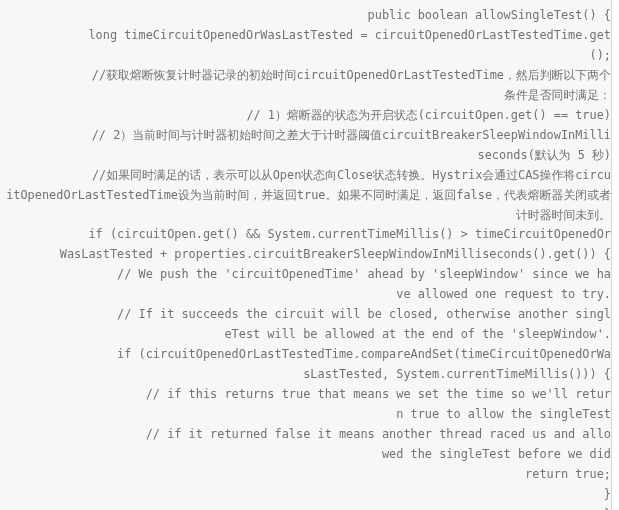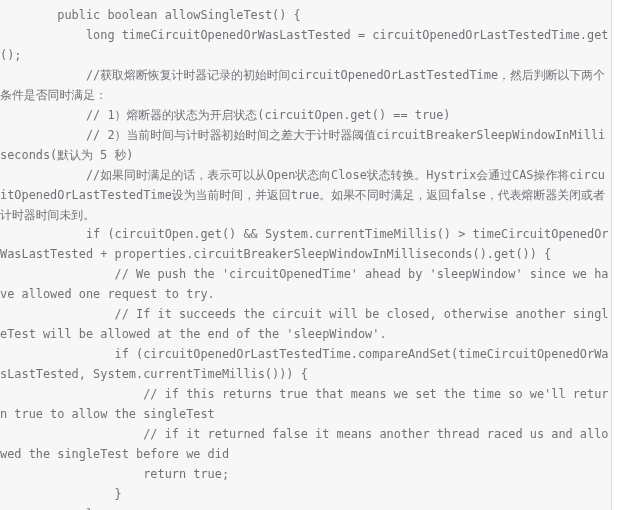--- a/index.html
+++ b/index.html
@@ -48,20 +48,21 @@
     letter-spacing: 0px;
     -webkit-font-smoothing: antialiased;
   }
 
   .code-line {
     display: block;
     white-space: pre-wrap;
     word-break: break-all;
     overflow-wrap: break-word;
     min-height: 19.95px;
+    text-align: right;
   }
 </style>
 </head>
 <body>
 
 <div id="code-panel" style="background: rgb(247, 247, 247); border-right-color: rgb(217, 217, 217);">
   <pre id="code-block" style="color: rgb(111, 114, 119);"><span class="code-line">        public boolean allowSingleTest() {</span><span class="code-line">            long timeCircuitOpenedOrWasLastTested = circuitOpenedOrLastTestedTime.get();</span><span class="code-line">            //获取熔断恢复计时器记录的初始时间circuitOpenedOrLastTestedTime，然后判断以下两个条件是否同时满足：</span><span class="code-line">            // 1）熔断器的状态为开启状态(circuitOpen.get() == true)</span><span class="code-line">            // 2）当前时间与计时器初始时间之差大于计时器阈值circuitBreakerSleepWindowInMilliseconds(默认为 5 秒)</span><span class="code-line">            //如果同时满足的话，表示可以从Open状态向Close状态转换。Hystrix会通过CAS操作将circuitOpenedOrLastTestedTime设为当前时间，并返回true。如果不同时满足，返回false，代表熔断器关闭或者计时器时间未到。</span><span class="code-line">            if (circuitOpen.get() &amp;&amp; System.currentTimeMillis() &gt; timeCircuitOpenedOrWasLastTested + properties.circuitBreakerSleepWindowInMilliseconds().get()) {</span><span class="code-line">                // We push the 'circuitOpenedTime' ahead by 'sleepWindow' since we have allowed one request to try.</span><span class="code-line">                // If it succeeds the circuit will be closed, otherwise another singleTest will be allowed at the end of the 'sleepWindow'.</span><span class="code-line">                if (circuitOpenedOrLastTestedTime.compareAndSet(timeCircuitOpenedOrWasLastTested, System.currentTimeMillis())) {</span><span class="code-line">                    // if this returns true that means we set the time so we'll return true to allow the singleTest</span><span class="code-line">                    // if it returned false it means another thread raced us and allowed the singleTest before we did</span><span class="code-line">                    return true;</span><span class="code-line">                }</span><span class="code-line">            }</span></pre>
 </div>
 <div id="gutter-right"></div>
 

